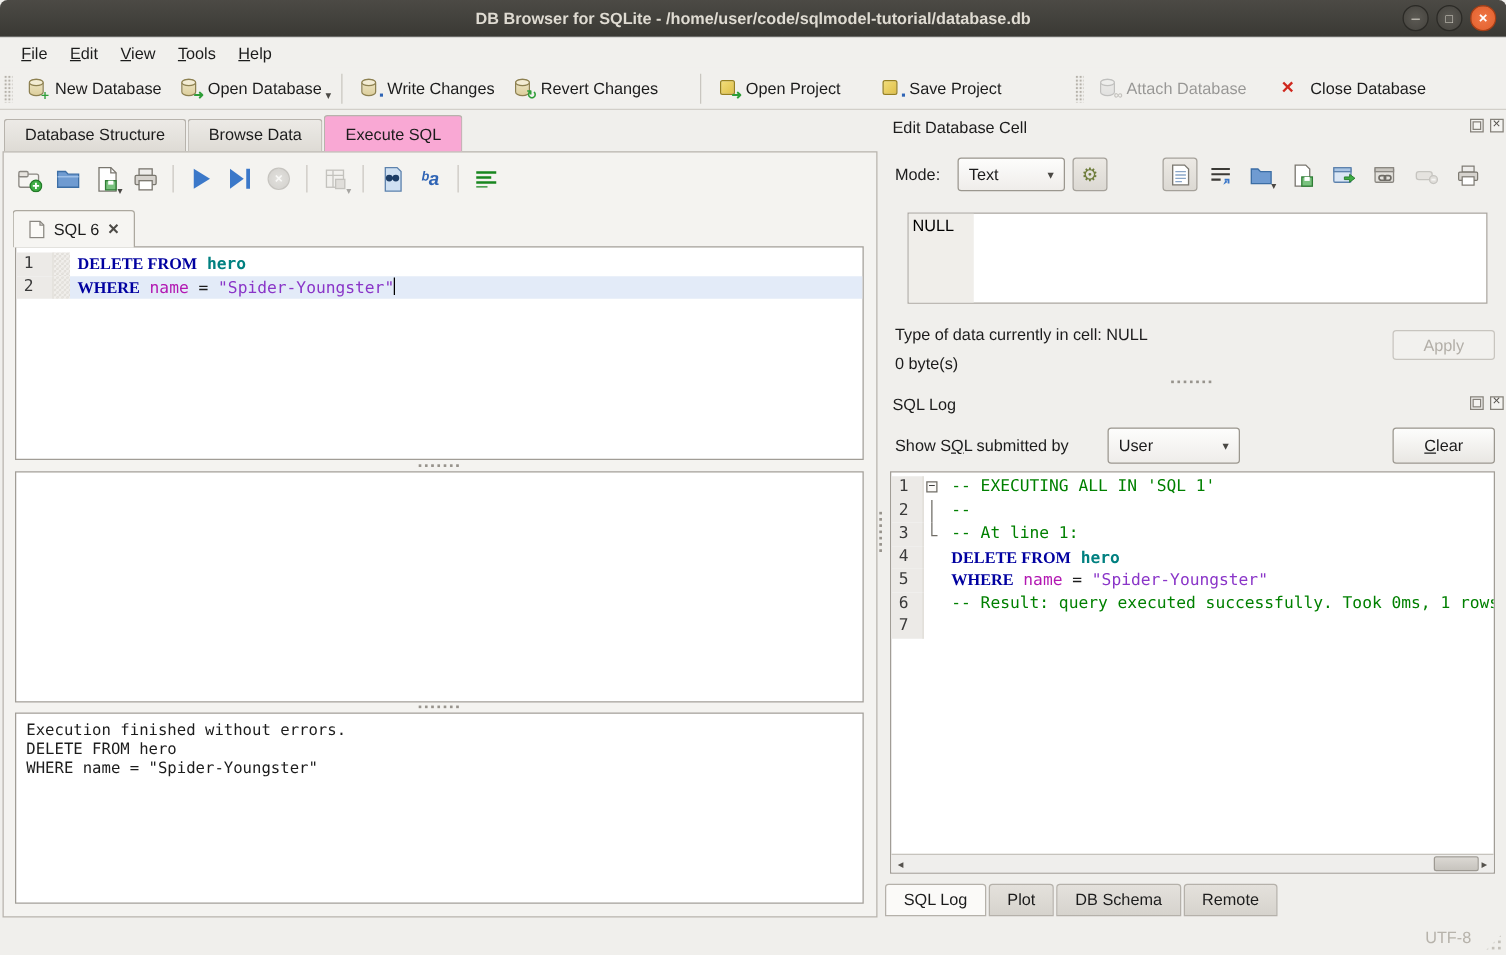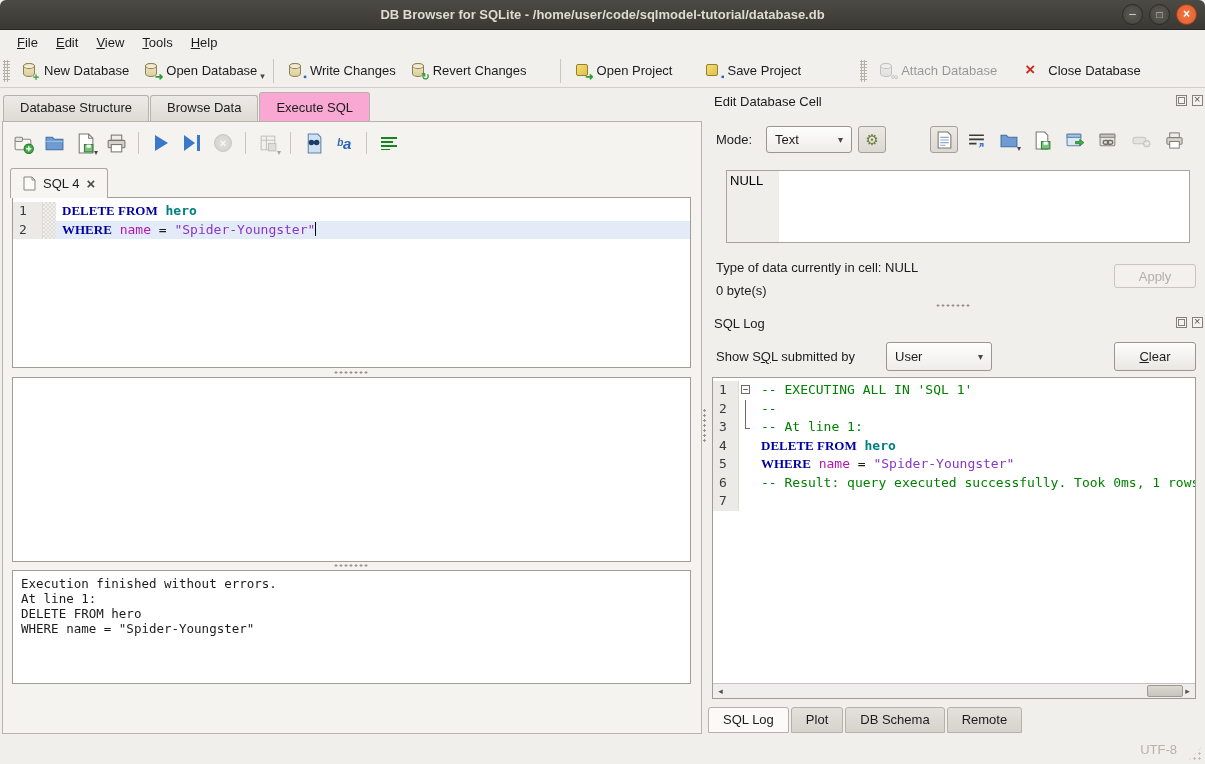--- a/index.html
+++ b/index.html
@@ -78,21 +78,21 @@
   .sqltabbar { position:absolute; left:10px; top:168px; display:flex; z-index:2; }
   .sqltab { height:30px; display:flex; align-items:center; gap:7px; padding:0 12px; font-size:13px;
     border:1px solid #aca89f; border-bottom:none; background:#f6f5f2; border-radius:3px 3px 0 0; }
   .sqltab-close { color:#4d4b47; font-weight:bold; font-size:15px; line-height:13px; }
   .sqltab-close::before { content:"×"; }
 
   
   .box { position:absolute; background:#fff; border:1px solid #a19d96; }
   .editorbox { left:12px; top:197px; width:679px; height:171px; overflow:hidden; }
   .midbox { left:12px; top:377px; width:679px; height:185px; }
-  .msgbox { left:12px; top:570px; width:679px; height:114px; overflow:hidden;
+  .msgbox { left:12px; top:570px; width:679px; height:153px; overflow:hidden;
     font-family:"DejaVu Sans Mono", monospace; font-size:12.5px; line-height:15px; padding:5px 8px; }
 
   .code-row { display:flex; height:18.5px; font-family:"DejaVu Sans Mono", monospace; font-size:13px; line-height:18.5px; }
   .lnum { flex:0 0 30px; background:#eceae7; color:#3a3a3a; padding-left:6px; border-right:1px solid #dedbd5; }
   .fold { flex:0 0 13px; position:relative; }
   .editor-pane .fold { background:#f1efec;
     background-image:linear-gradient(45deg,#e0ddd8 25%,transparent 25%,transparent 75%,#e0ddd8 75%),
       linear-gradient(45deg,#e0ddd8 25%,transparent 25%,transparent 75%,#e0ddd8 75%);
     background-size:4px 4px; background-position:0 0,2px 2px; }
   .codetext { flex:1 1 auto; white-space:pre; padding-left:6px; overflow:hidden; }
@@ -335,21 +335,21 @@
       <span class="fmt-lines"></span>
     </span>
 </div>
 
 <div class="sqltabbar">
   <div class="sqltab">
     <svg width="13" height="15" viewBox="0 0 13 15">
         <path d="M1 1h8l3 3v10H1z" fill="#fbfaf7" stroke="#8a8781"></path>
         <path d="M9 1v3h3" fill="none" stroke="#8a8781"></path>
       </svg>
-    <span>SQL 4</span>
+    <span>SQL 6</span>
     <span class="sqltab-close"></span>
   </div>
 </div>
 
 <div class="box editorbox editor-pane" id="editor-pane">
     <div class="code-row">
       <span class="lnum">1</span>
       <span class="fold"></span>
       <span class="codetext"><span class="tok-kw">DELETE FROM</span><span> </span><span class="tok-tbl">hero</span></span>
     </div>
@@ -361,21 +361,20 @@
   </div>
 
 <div class="hsplit-dots" style="left:334px; top:370px;"></div>
 
 <div class="box midbox"></div>
 
 <div class="hsplit-dots" style="left:334px; top:563px;"></div>
 
 <div class="box msgbox">
   <div>Execution finished without errors.</div>
-  <div>At line 1:</div>
   <div>DELETE FROM hero</div>
   <div>WHERE name = "Spider-Youngster"</div>
 </div>
 
 <div class="vsplit-dots" style="left:702px; top:408px;"></div>
 
 <div class="dock-title" style="left:714px; top:94px;">Edit Database Cell</div>
 <div class="dock-icons" style="left:1176px; top:95px;">
   <span class="dk float"></span>
   <span class="dk close"></span>

